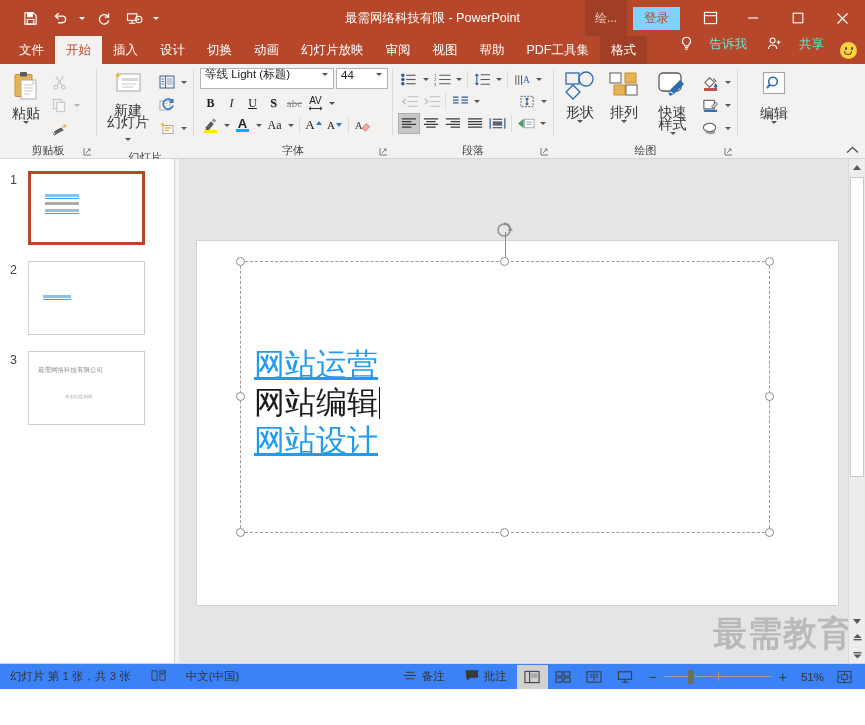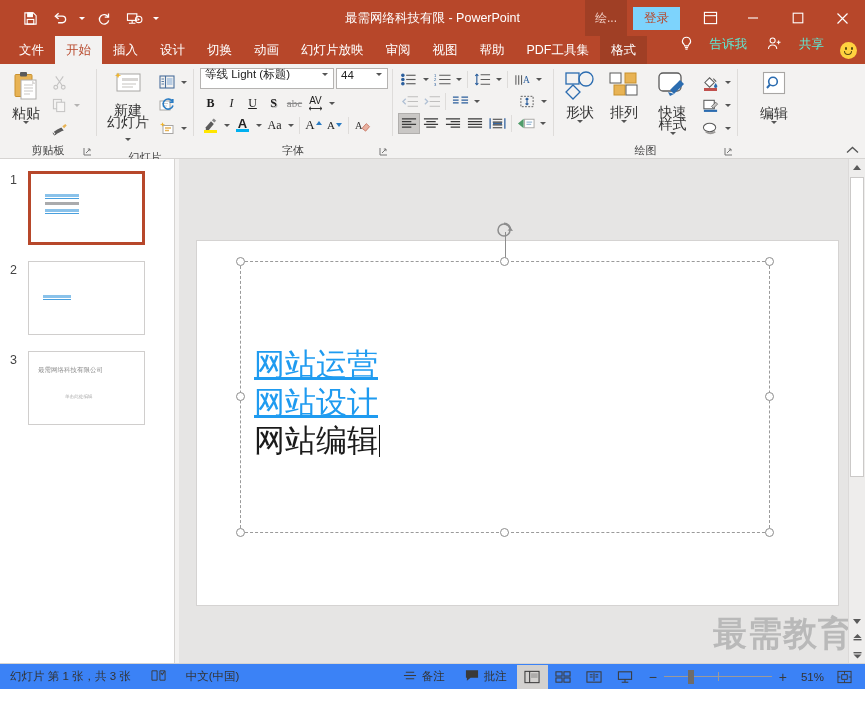--- a/index.html
+++ b/index.html
@@ -661,20 +661,30 @@
         <div class="pbtn">
           <svg width="18" height="13" viewBox="0 0 19 13" fill="none">
             <path d="M1 6.5 7 1.5v10z" fill="#4f9c6a"></path>
             <rect x="8" y="2" width="10" height="9" fill="#fff" stroke="#a8a6a4"></rect>
             <path d="M10 5h6M10 7.5h5" stroke="#9bbbd6" stroke-width="1.3"></path>
           </svg>
         </div>
         <div class="minicaret"></div>
       </div>
     </div>
+    <div class="rgroup-label">
+      <span>段落</span>
+      <span class="dlauncher">
+        <svg width="9" height="9" viewBox="0 0 9 9" fill="none" stroke="#777" stroke-width="1">
+            <path d="M1 1v7h7"></path>
+            <path d="M3 6l4-4"></path>
+            <path d="M7 2v2.2M7 2H4.8"></path>
+          </svg>
+      </span>
+    </div>
   </div>
   <div class="rgroup-sep"></div>
 
   <div class="rgroup" style="width:183px">
     <div class="rgroup-body">
       <div class="bigbtn">
         <span>
           <svg width="34" height="30" viewBox="0 0 34 30" fill="none" stroke="#2b6cb0" stroke-width="1.3">
             <rect x="3" y="2" width="13" height="11"></rect>
             <circle cx="23" cy="8" r="7"></circle>
@@ -828,27 +838,27 @@
         <div class="handle h-bl"></div>
         <div class="handle h-bc"></div>
         <div class="handle h-br"></div>
       </div>
 
       <div class="slide-text">
         <div class="sl-line">
           <span class="sl-link">网站运营</span>
         </div>
         <div class="sl-line">
-          <span class="sl-link">网站设计</span>
-        </div>
-        <div class="sl-line">
           <span class="sl-plain">
             <span>网站编辑</span>
             <span class="caret-blink"></span>
           </span>
+        </div>
+        <div class="sl-line">
+          <span class="sl-link">网站设计</span>
         </div>
       </div>
     </div>
 
     <div class="watermark">最需教育</div>
 
     <div class="vscroll">
       <div class="vs-btn">
         <svg width="8" height="6" viewBox="0 0 8 6" fill="#5a5a5a">
             <path d="M4 0l4 5H0z"></path>

